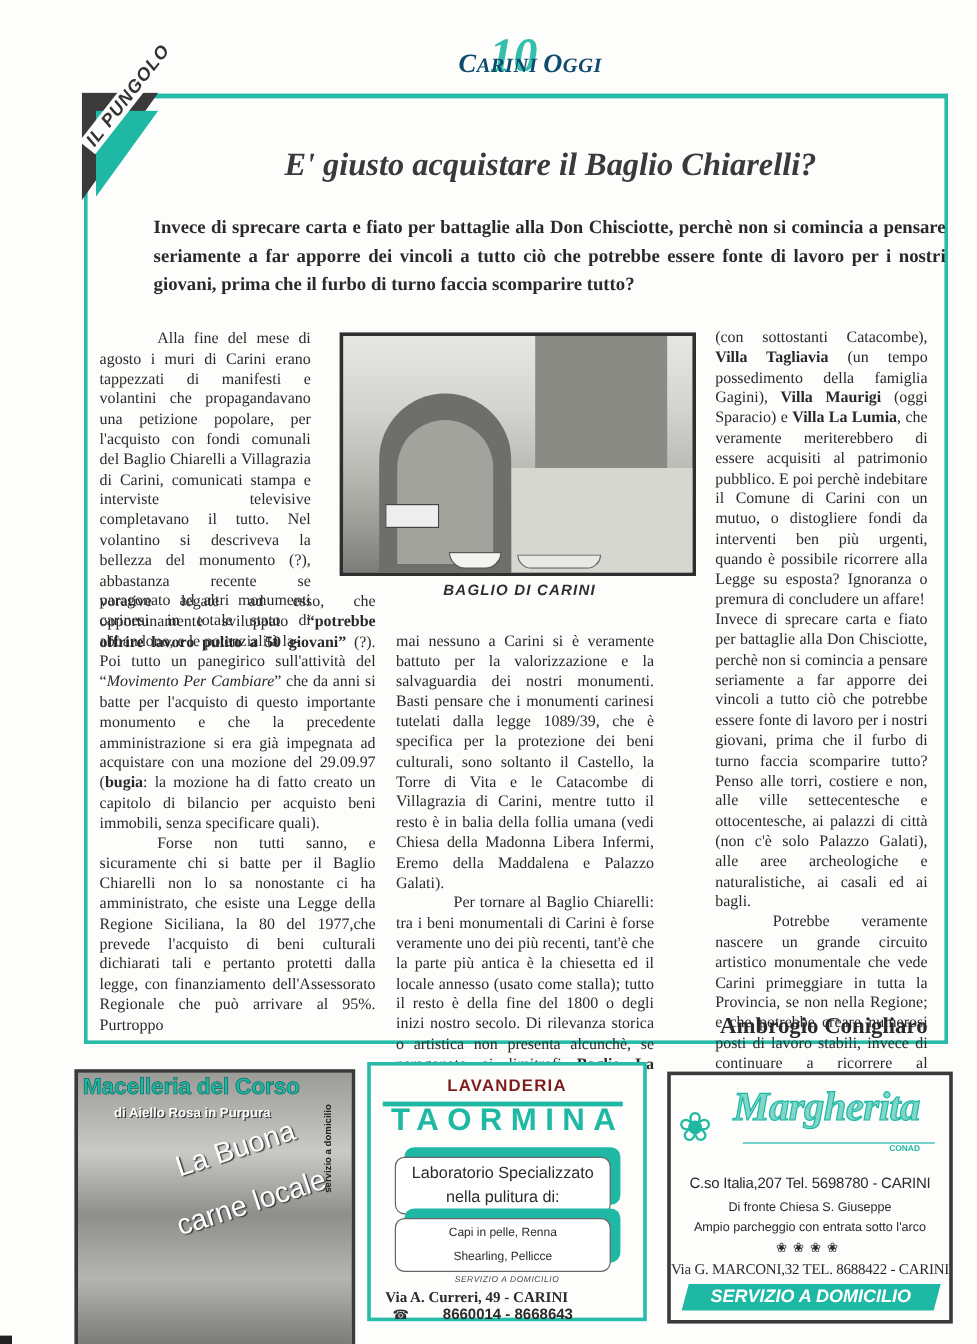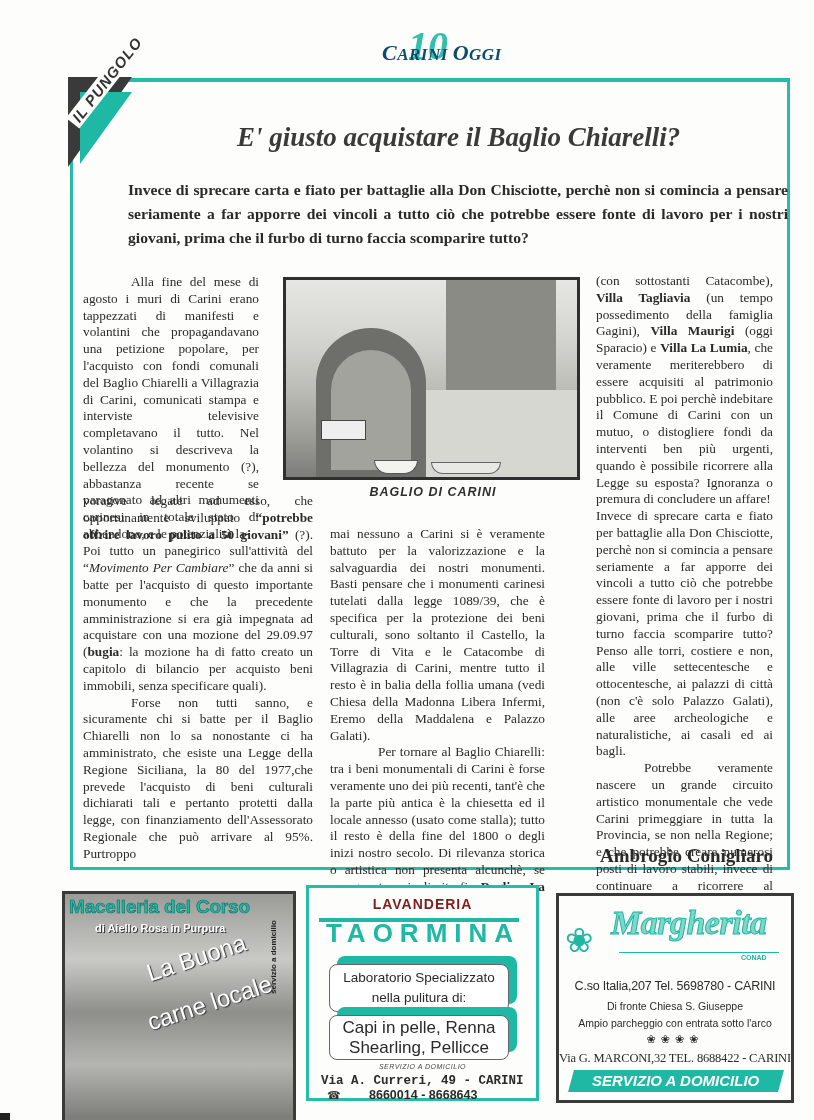--- a/index.html
+++ b/index.html
@@ -54,23 +54,23 @@
   .mac-slogan2 { position: absolute; left: 80px; top: 95px; font-family: "Liberation Sans", sans-serif; font-size: 24px; color: #fff; text-shadow: 1px 1px 1px #333; transform: rotate(-18deg); white-space: nowrap; }
   .mac-side { position: absolute; left: 204px; top: 100px; font-family: "Liberation Sans", sans-serif; font-weight: bold; font-size: 8px; color: #222; transform: rotate(-90deg); transform-origin: left top; white-space: nowrap; }
   .mac-address { position: absolute; left: 6px; bottom: 4px; width: 216px; height: 18px; background: #1fb8a4; color: #fff; font-family: "Liberation Sans", sans-serif; font-weight: bold; font-size: 10.5px; text-align: center; line-height: 18px; white-space: nowrap; }
 
   .ad-lavanderia { left: 306px; top: 885px; width: 233px; height: 216px; border: 3px solid #26bca9; background: #fdfdfb; }
   .lav-top { position: absolute; left: 0; top: 8px; width: 100%; text-align: center; font-family: "Liberation Sans", sans-serif; font-weight: bold; font-size: 14px; color: #7f1d1d; letter-spacing: 1px; }
   .lav-bar { position: absolute; left: 10px; top: 30px; width: 200px; height: 4px; background: #1fb8a4; }
   .lav-name { position: absolute; left: 8px; top: 30px; width: 212px; text-align: center; font-family: "Liberation Sans", sans-serif; font-weight: bold; font-size: 26px; color: #1fb8a4; letter-spacing: 7px; }
   .lav-box { position: absolute; left: 20px; width: 180px; border: 1px solid #666; border-radius: 8px; background: #fff; font-family: "Liberation Sans", sans-serif; text-align: center; color: #2a2a2a; box-shadow: 8px -8px 0 #1fb8a4; }
   .lav-box1 { top: 76px; height: 48px; font-size: 13.5px; line-height: 20px; padding-top: 3px; }
-  .lav-box2 { top: 127px; height: 45px; font-size: 17px; line-height: 20px; padding-top: 2px; }
+  .lav-box2 { top: 127px; height: 45px; font-size: 10px; line-height: 20px; padding-top: 2px; }
   .lav-serv { position: absolute; left: 0; top: 175px; width: 100%; text-align: center; font-family: "Liberation Sans", sans-serif; font-style: italic; font-size: 7px; color: #444; letter-spacing: 0.5px; }
-  .lav-addr { position: absolute; left: 12px; top: 186px; font-family: Liberation Mono, monospace; font-weight: bold; font-size: 12.5px; color: #2a2a2a; white-space: nowrap; }
+  .lav-addr { position: absolute; left: 12px; top: 186px; font-family: Liberation Serif, serif; font-weight: bold; font-size: 12.5px; color: #2a2a2a; white-space: nowrap; }
   .lav-phone-icon { position: absolute; left: 18px; top: 201px; font-size: 11px; color: #333; }
   .lav-phone { position: absolute; left: 60px; top: 200px; font-family: "Liberation Sans", sans-serif; font-weight: bold; font-size: 12.5px; color: #2a2a2a; white-space: nowrap; }
 
   .ad-margherita { left: 556px; top: 893px; width: 238px; height: 210px; border: 3px solid #3a3a3a; background: #fdfdfb; }
   .mar-flower { position: absolute; left: 6px; top: 28px; font-size: 34px; color: #1fb8a4; line-height: 1; }
   .mar-name { position: absolute; left: 52px; top: 8px; font-family: "Liberation Serif", serif; font-style: italic; font-weight: bold; font-size: 34px; color: #7fd6c9; -webkit-text-stroke: 1px #1fb8a4; letter-spacing: -0.5px; }
   .mar-line { position: absolute; left: 60px; top: 56px; width: 160px; height: 1px; background: #1fb8a4; }
   .mar-conad { position: absolute; left: 182px; top: 58px; font-family: "Liberation Sans", sans-serif; font-weight: bold; font-size: 7px; color: #1fb8a4; }
   .mar-text { position: absolute; left: 0; width: 100%; text-align: center; font-family: "Liberation Sans", sans-serif; color: #2a2a2a; white-space: nowrap; }
   .mar-addr1 { top: 83px; font-size: 12.5px; letter-spacing: -0.2px; }

